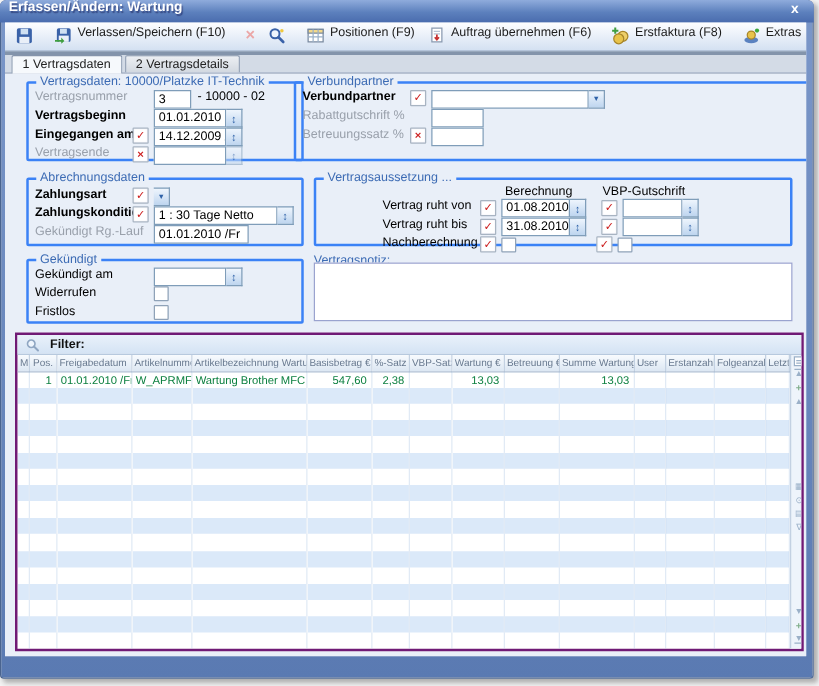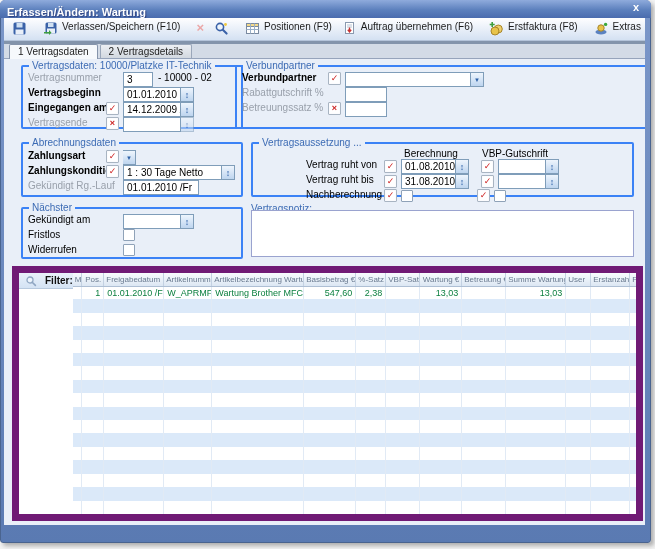--- a/index.html
+++ b/index.html
@@ -6,21 +6,21 @@
   body { font-family: "Liberation Sans", "DejaVu Sans", sans-serif; background:#f4f4f4; }
   .stage { position:relative; width:655px; height:549px; overflow:hidden; }
 
   
   .frame { position:absolute; left:0; top:0; width:651px; height:543px;
            background:linear-gradient(#7b97c9,#5a7ab2);
            border:1px solid #4a648f; border-radius:5px 5px 3px 3px;
            box-shadow:3px 3px 4px rgba(90,90,90,.45); }
   .titlebar { position:absolute; left:0; top:0; width:651px; height:18px;
               background:linear-gradient(#8fabdc 0%, #5c80bd 55%, #4a6cae 100%);
-              border-radius:5px 5px 0 0; display:flex; align-items:flex-end; }
+              border-radius:5px 5px 0 0; display:flex; align-items:flex-start; }
   .titlebar .title { color:#fff; font-size:11px; font-weight:bold; padding-left:7px;
                      text-shadow:1px 1px 1px rgba(0,0,60,.45); }
   .titlebar .close { position:absolute; right:9px; top:1px; color:#fff; font-size:11px;
                      font-weight:bold; cursor:default; padding:0 3px; }
   .client { position:absolute; left:4px; top:18px; width:641px; height:507px;
             background:#e9eff8; overflow:hidden; }
 
   
   .toolbar { height:23px; background:linear-gradient(#fefeff 0%, #e7eef8 55%, #d4e1f2 100%);
              border-bottom:1px solid #b4c4da; display:flex; align-items:center; padding:0 3px; }
@@ -67,21 +67,21 @@
   .suffix { margin-left:5px; color:#000; }
   .fgroup { display:flex; align-items:center; }
   .g4head { display:flex; padding-left:103px; font-size:10px; color:#000; height:12px; align-items:center; }
   .g4head .c1 { width:78px; }
   .notewrap { position:absolute; left:247px; top:144px; width:383px; height:54px; }
   .notebox { position:absolute; left:0; top:7px; width:383px; height:47px; background:#fff;
              border:1px solid #9aa3cf; }
 
   
   .gridpanel { position:absolute; left:8px; top:207px; width:631px; height:255px;
-               border:7px solid #701a75; background:#fff; display:flex; flex-direction:row; }
+               border:2px solid #701a75; background:#fff; display:flex; flex-direction:column; }
   .filterbar { height:16px; background:linear-gradient(#e9f1fa,#d4e3f4); border-bottom:1px solid #b7c9de;
                display:flex; align-items:center; gap:8px; padding-left:6px; }
   .filterbar .flabel { font-size:10px; font-weight:bold; color:#111; }
   .gridwrap { flex:1; display:flex; overflow:hidden; }
   table#grid-table { border-collapse:collapse; table-layout:fixed; width:618px; flex:none; }
   #grid-table th { height:13px; font-size:8px; font-weight:normal; color:#68798f; text-align:left;
        background:linear-gradient(#f8fbfe,#dce7f3); border-right:1px solid #c3d1e2;
        border-bottom:1px solid #aebfd4; padding:0 2px; white-space:nowrap; overflow:hidden; }
   #grid-table td { height:13px; font-size:9px; color:#0d8040; padding:0 3px; white-space:nowrap;
        overflow:hidden; border-right:1px solid rgba(170,195,225,.35); }
@@ -330,35 +330,35 @@
               <span class="slot">
                   <span class="flag">✓</span>
                 </span>
               <span class="cb"></span>
             </span>
           </div>
         </div>
       </div>
 
       <div class="group g5" style="left:17px; top:148px; width:222px; height:52px;">
-        <span class="gtitle">Nächster</span>
+        <span class="gtitle">Gekündigt</span>
         <div class="rows" style="padding-top:5px;">
           <div class="row">
             <span class="lbl">Gekündigt am</span>
             <span class="slot"></span>
             <span class="tb" style="width:58px;"></span>
             <span class="spin">↕</span>
           </div>
           <div class="row">
-            <span class="lbl">Fristlos</span>
+            <span class="lbl">Widerrufen</span>
             <span class="slot"></span>
             <span class="cb"></span>
           </div>
           <div class="row">
-            <span class="lbl">Widerrufen</span>
+            <span class="lbl">Fristlos</span>
             <span class="slot"></span>
             <span class="cb"></span>
           </div>
         </div>
       </div>
 
       <div class="notewrap">
         <span style="color:#3c6bb4;">Vertragsnotiz:</span>
         <div class="notebox"></div>
       </div>

